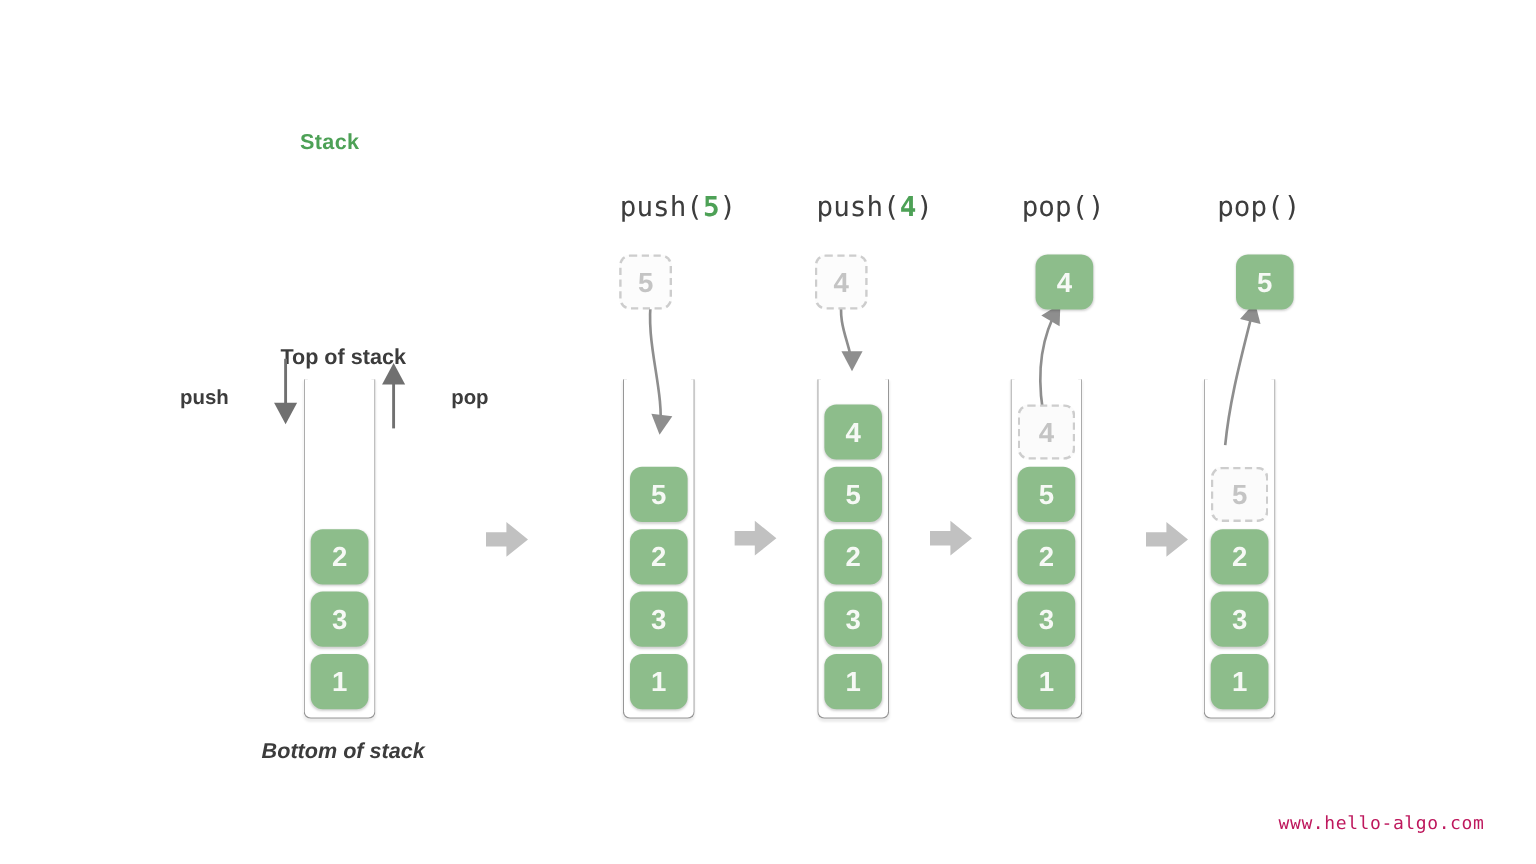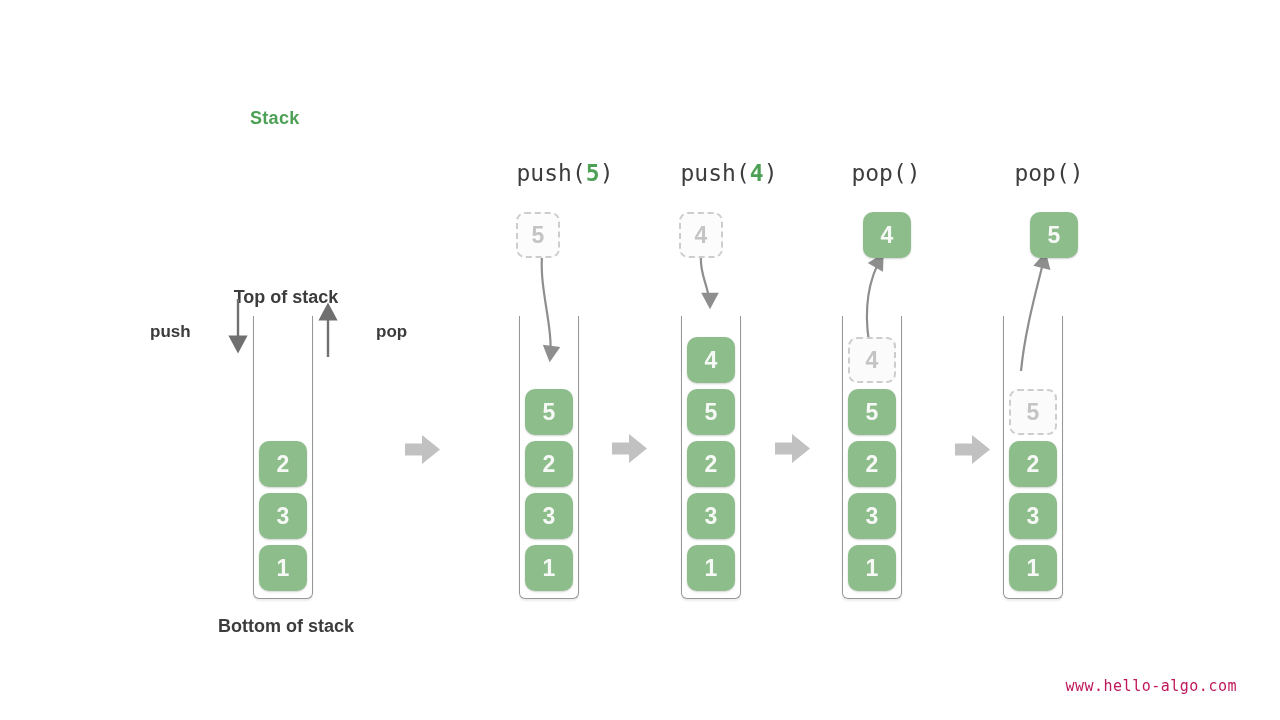--- a/index.html
+++ b/index.html
@@ -17,21 +17,21 @@
   body{
     width:1280px;height:720px;position:relative;background:#ffffff;
     font-family:"Liberation Sans",sans-serif;overflow:hidden;
   }
   .abs{position:absolute;}
 
   .title{left:250px;top:108px;font-size:18px;font-weight:bold;color:var(--green-dark);letter-spacing:.3px;}
 
   .caption{font-size:18px;font-weight:bold;color:var(--text-dark);transform:translateX(-50%);white-space:nowrap;}
   #top-caption{left:286px;top:248px;margin-top:39px;}
-  #bottom-caption{left:286px;top:616px;}
+  #bottom-caption{left:286px;top:616px;font-style:italic;}
 
   .side-label{font-size:17px;font-weight:bold;color:var(--text-dark);top:322px;white-space:nowrap;}
   #push-label{left:150px;width:76px;text-align:left;}
   #pop-label{left:341px;margin-left:35px;}
 
   .col{position:absolute;top:156px;width:44px;height:460px;}
   #col0{left:253px;}
   #col1{left:519px;}
   #col2{left:681px;padding-left:45px;}
   #col3{left:842px;}

